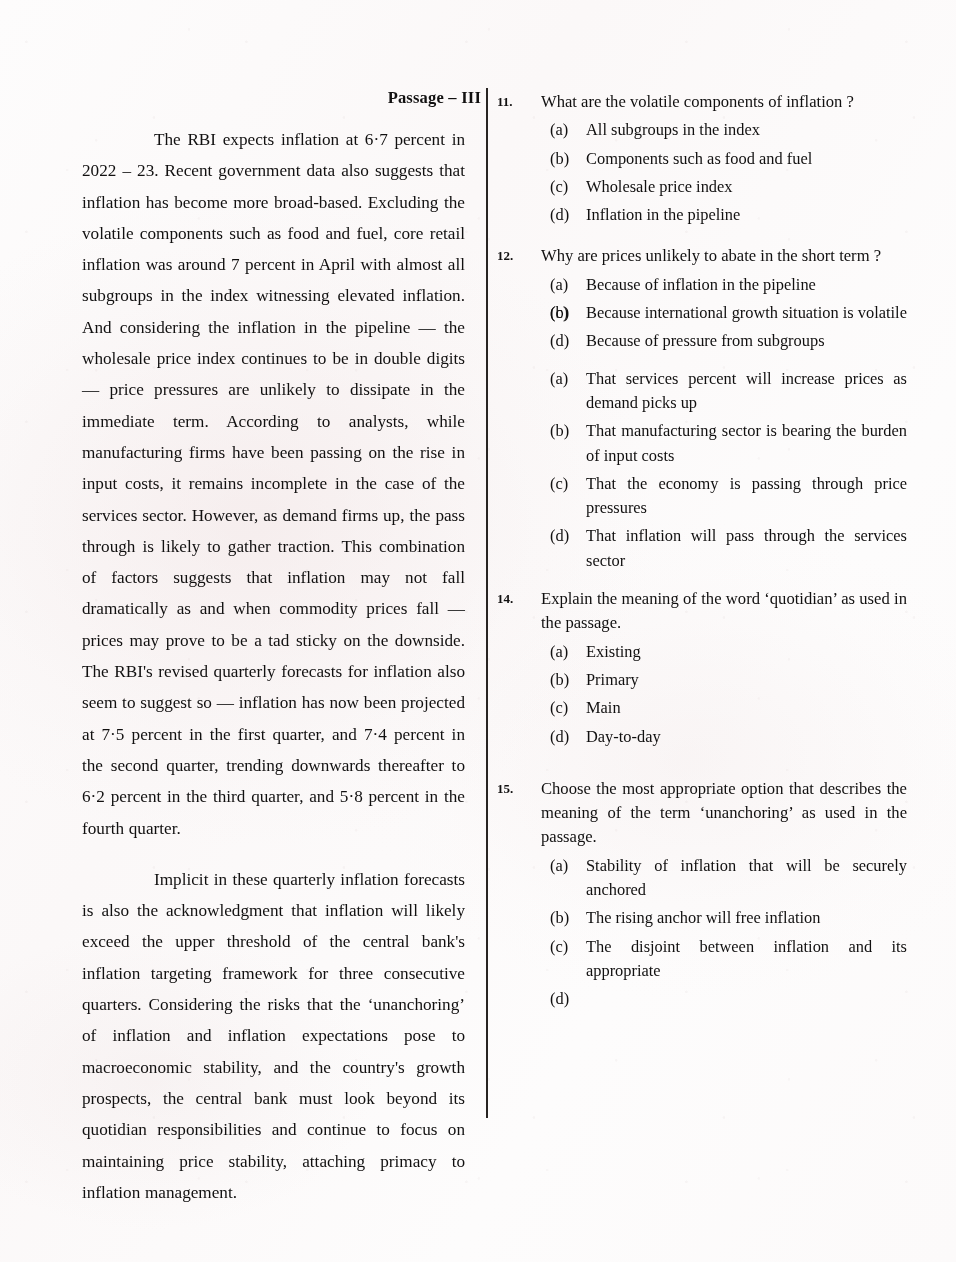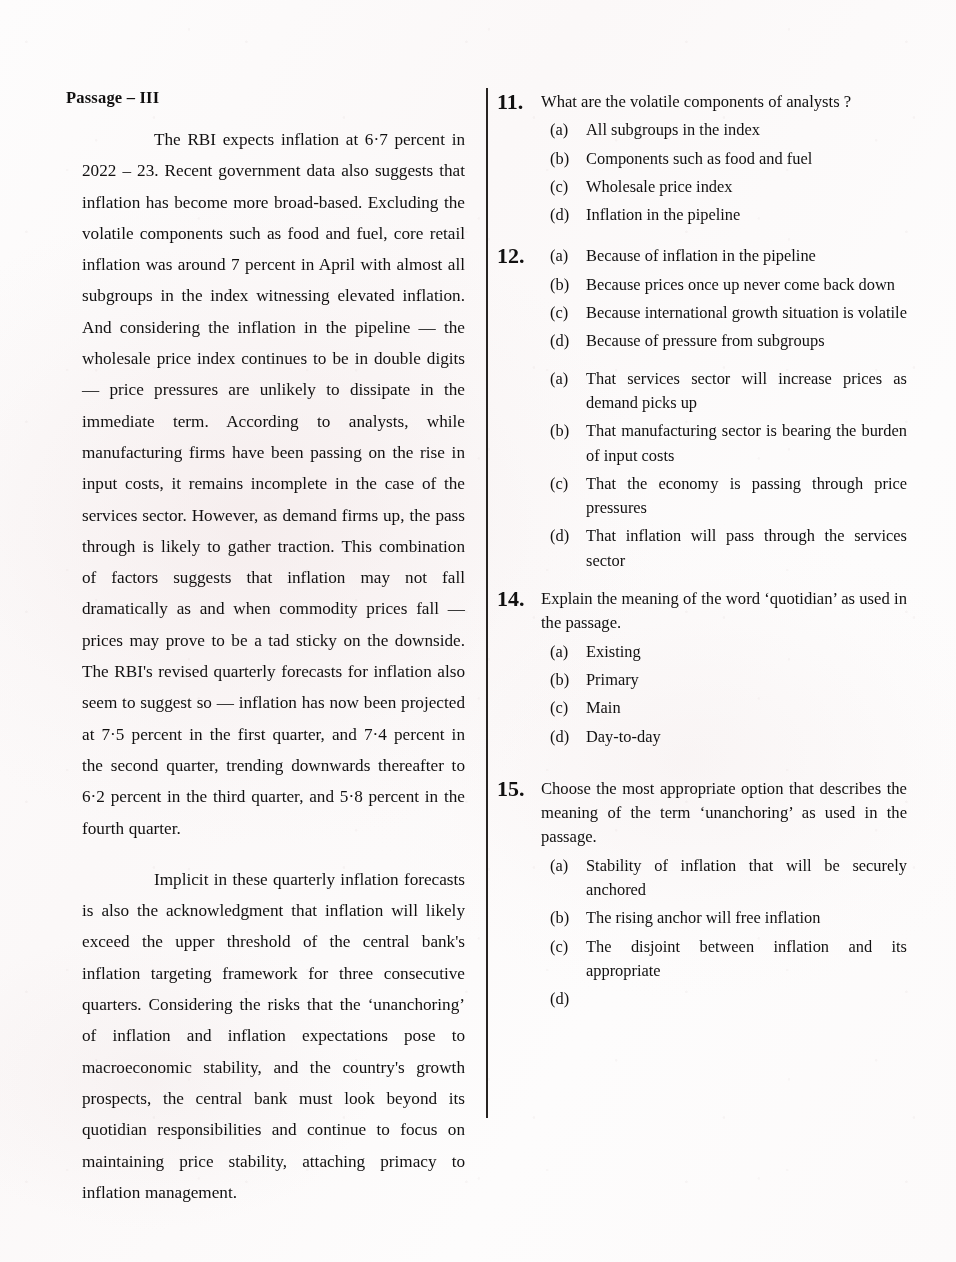--- a/index.html
+++ b/index.html
@@ -54,21 +54,21 @@
   
   .left-col {
     position: absolute;
     left: 66px;
     top: 88px;
     width: 415px;
   }
   .passage-heading {
     font-size: 16.5px;
     font-weight: bold;
-    text-align: left;
+    text-align: right;
     letter-spacing: 0.2px;
     margin: 0 0 14px 0;
   }
   .passage-para {
     font-size: 17.2px;
     line-height: 31.3px;
     text-align: justify;
     text-align-last: left;
     margin: 16px;
     text-indent: 72px;
@@ -95,21 +95,21 @@
     font-size: 16.6px;
     line-height: 24.3px;
     text-align: justify;
     text-align-last: left;
   }
   .qnum {
     position: absolute;
     left: 0;
     top: 0;
     font-weight: bold;
-    font-size: 22px;
+    font-size: 13px;
   }
   .opts {
     list-style: none;
     margin: 3px 0 0 0;
     padding: 0;
   }
   .opt {
     position: relative;
     padding-left: 89px;
     font-size: 16.4px;
@@ -150,21 +150,21 @@
     <p class="passage-para">The RBI expects inflation at 6·7 percent in 2022 – 23. Recent government data also suggests that inflation has become more broad-based. Excluding the volatile components such as food and fuel, core retail inflation was around 7 percent in April with almost all subgroups in the index witnessing elevated inflation. And considering the inflation in the pipeline — the wholesale price index continues to be in double digits — price pressures are unlikely to dissipate in the immediate term. According to analysts, while manufacturing firms have been passing on the rise in input costs, it remains incomplete in the case of the services sector. However, as demand firms up, the pass through is likely to gather traction. This combination of factors suggests that inflation may not fall dramatically as and when commodity prices fall — prices may prove to be a tad sticky on the downside. The RBI's revised quarterly forecasts for inflation also seem to suggest so — inflation has now been projected at 7·5 percent in the first quarter, and 7·4 percent in the second quarter, trending downwards thereafter to 6·2 percent in the third quarter, and 5·8 percent in the fourth quarter.</p>
 
     <p class="passage-para">Implicit in these quarterly inflation forecasts is also the acknowledgment that inflation will likely exceed the upper threshold of the central bank's inflation targeting framework for three consecutive quarters. Considering the risks that the ‘unanchoring’ of inflation and inflation expectations pose to macroeconomic stability, and the country's growth prospects, the central bank must look beyond its quotidian responsibilities and continue to focus on maintaining price stability, attaching primacy to inflation management.</p>
   </div>
 
   <div class="right-col">
 
     <div class="qitem" id="q11">
       <div class="qhead">
         <span class="qnum">11.</span>
-        <span>What are the volatile components of analysts ?</span>
+        <span>What are the volatile components of inflation ?</span>
       </div>
       <ul class="opts">
         <li class="opt">
           <span class="opt-label">(a)</span>
           <span class="opt-text">All subgroups in the index</span>
         </li>
         <li class="opt">
           <span class="opt-label">(b)</span>
           <span class="opt-text">Components such as food and fuel</span>
         </li>
@@ -175,46 +175,46 @@
         <li class="opt">
           <span class="opt-label">(d)</span>
           <span class="opt-text">Inflation in the pipeline</span>
         </li>
       </ul>
     </div>
 
     <div class="qitem" id="q12">
       <div class="qhead">
         <span class="qnum">12.</span>
+        <span>Why are prices unlikely to abate in the short term ?</span>
       </div>
       <ul class="opts">
         <li class="opt">
           <span class="opt-label">(a)</span>
           <span class="opt-text">Because of inflation in the pipeline</span>
         </li>
         <li class="opt">
           <span class="opt-label">(b)</span>
-          <span class="opt-text">Because prices once up never come back down</span>
         </li>
         <li class="opt">
           <span class="opt-label">(c)</span>
           <span class="opt-text">Because international growth situation is volatile</span>
         </li>
         <li class="opt">
           <span class="opt-label">(d)</span>
           <span class="opt-text">Because of pressure from subgroups</span>
         </li>
       </ul>
     </div>
 
     <div class="qitem" id="q13">
       <ul class="opts">
         <li class="opt">
           <span class="opt-label">(a)</span>
-          <span class="opt-text">That services sector will increase prices as demand picks up</span>
+          <span class="opt-text">That services percent will increase prices as demand picks up</span>
         </li>
         <li class="opt">
           <span class="opt-label">(b)</span>
           <span class="opt-text">That manufacturing sector is bearing the burden of input costs</span>
         </li>
         <li class="opt">
           <span class="opt-label">(c)</span>
           <span class="opt-text">That the economy is passing through price pressures</span>
         </li>
         <li class="opt">

